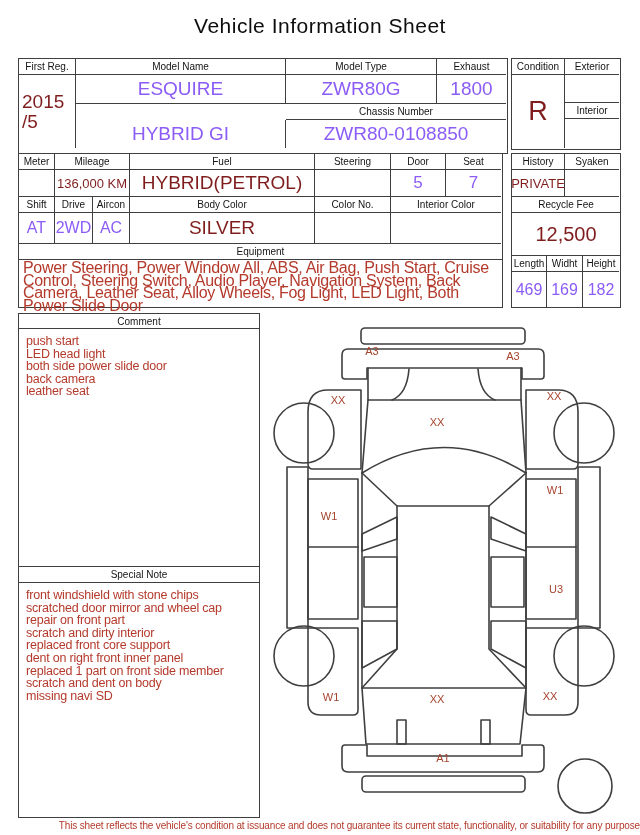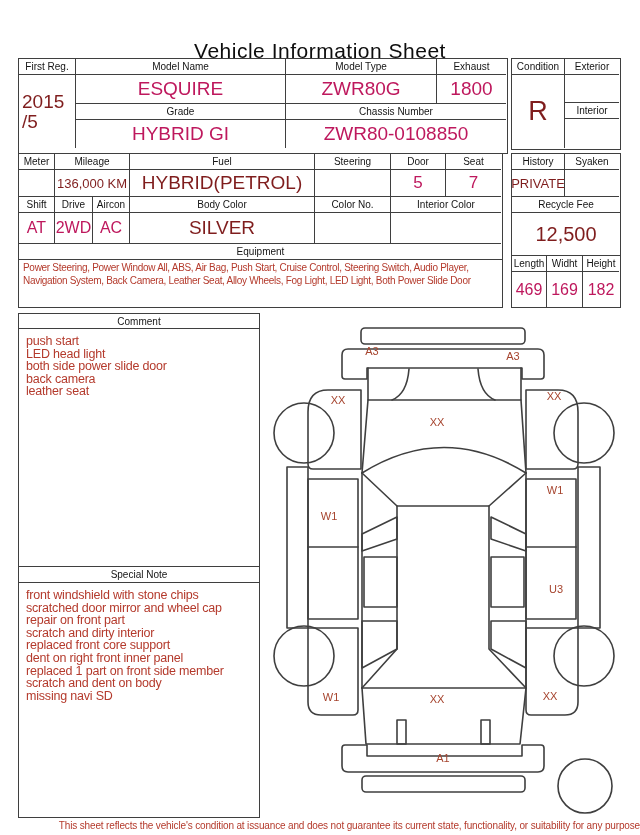--- a/index.html
+++ b/index.html
@@ -1,38 +1,38 @@
 <!DOCTYPE html>
 <html><head>
 <meta charset="utf-8">
 <style>
   html,body{margin:0;padding:0;background:#fff;}
   .sheet{position:relative;width:640px;height:835px;background:#fff;
          font-family:"Liberation Sans","DejaVu Sans",sans-serif;overflow:hidden;}
   .title{position:absolute;left:0;top:14px;width:100%;text-align:center;
-         font-size:21px;font-weight:500;color:#0d0d0d;letter-spacing:.5px;margin-top:25px;}
+         font-size:21px;font-weight:500;color:#0d0d0d;letter-spacing:.5px;}
   .box{position:absolute;border:1.5px solid #3f3f3f;box-sizing:border-box;background:#fff;}
   .grid{display:grid;width:100%;height:100%;}
   .cell{display:flex;align-items:center;justify-content:center;box-sizing:border-box;
         overflow:hidden;white-space:nowrap;}
   .br{border-right:1px solid #3f3f3f;}
   .bb{border-bottom:1px solid #3f3f3f;}
   .lbl{font-size:10px;color:#141414;}
-  .v-red{color:#be185d;}
+  .v-red{color:#8b5cf6;}
   .v-brown{color:#7f1d1d;}
   .v-xl{font-size:19px;}
   .v-lg{font-size:17px;}
   .v-md{font-size:16px;}
   .v-sm{font-size:13px;}
   .stack{display:flex;flex-direction:column;width:100%;height:100%;}
   .hdrband{height:16px;flex:0 0 auto;display:flex;align-items:center;justify-content:center;
            border-bottom:1px solid #3f3f3f;box-sizing:border-box;}
   .redtext{color:#b43a2c;font-size:12.5px;line-height:12.6px;letter-spacing:-.2px;}
   .eqbody{flex:1 1 auto;padding:2px 4px;box-sizing:border-box;white-space:normal;
-          letter-spacing:-.3px;font-size:10px;line-height:12.6px;}
+          letter-spacing:-.3px;font-size:16px;line-height:12.6px;}
   .notesbody{box-sizing:border-box;padding:6px 7px 12px 7px;}
   .notesbody div{white-space:nowrap;}
   .firstreg{flex-direction:column;align-items:flex-start;justify-content:center;
             padding-left:3px;line-height:1.02;}
   .condR{font-size:27px;}
   .footer{position:absolute;left:0;top:820px;width:100%;text-align:right;
           color:#b43a2c;font-size:10px;letter-spacing:-.15px;}
   .diagram{position:absolute;left:268px;top:316px;width:352px;height:500px;}
   .diagram svg{display:block;width:100%;height:100%;}
   .dmark{font-size:11px;fill:#a6442e;}
@@ -50,21 +50,20 @@
       <div class="cell lbl br bb" style="grid-area:1/2/2/3">Model Name</div>
       <div class="cell lbl br bb" style="grid-area:1/3/2/4">Model Type</div>
       <div class="cell lbl bb" style="grid-area:1/4/2/5">Exhaust</div>
       <div class="cell br firstreg v-brown v-xl" style="grid-area:2/1/5/2">
         <span>2015</span>
         <span>/5</span>
       </div>
       <div class="cell br bb v-red v-xl" style="grid-area:2/2/3/3">ESQUIRE</div>
       <div class="cell br bb v-red v-xl" style="grid-area:2/3/3/4">ZWR80G</div>
       <div class="cell bb v-red v-xl" style="grid-area:2/4/3/5">1800</div>
-      <div class="cell lbl br bb" style="grid-area:3/2/4/3">Grade</div>
       <div class="cell lbl bb" style="grid-area:3/3/4/5">Chassis Number</div>
       <div class="cell br v-red v-xl" style="grid-area:4/2/5/3">HYBRID GI</div>
       <div class="cell v-red v-xl" style="grid-area:4/3/5/5">ZWR80-0108850</div>
     </div>
   </div>
 
   <div class="box" style="left:511px;top:58px;width:110px;height:92px;">
     <div class="grid" style="grid-template-columns:53px 54px;grid-template-rows:16px 28px 16px 29px;">
       <div class="cell lbl br bb" style="grid-area:1/1/2/2">Condition</div>
       <div class="cell lbl bb" style="grid-area:1/2/2/3">Exterior</div>

